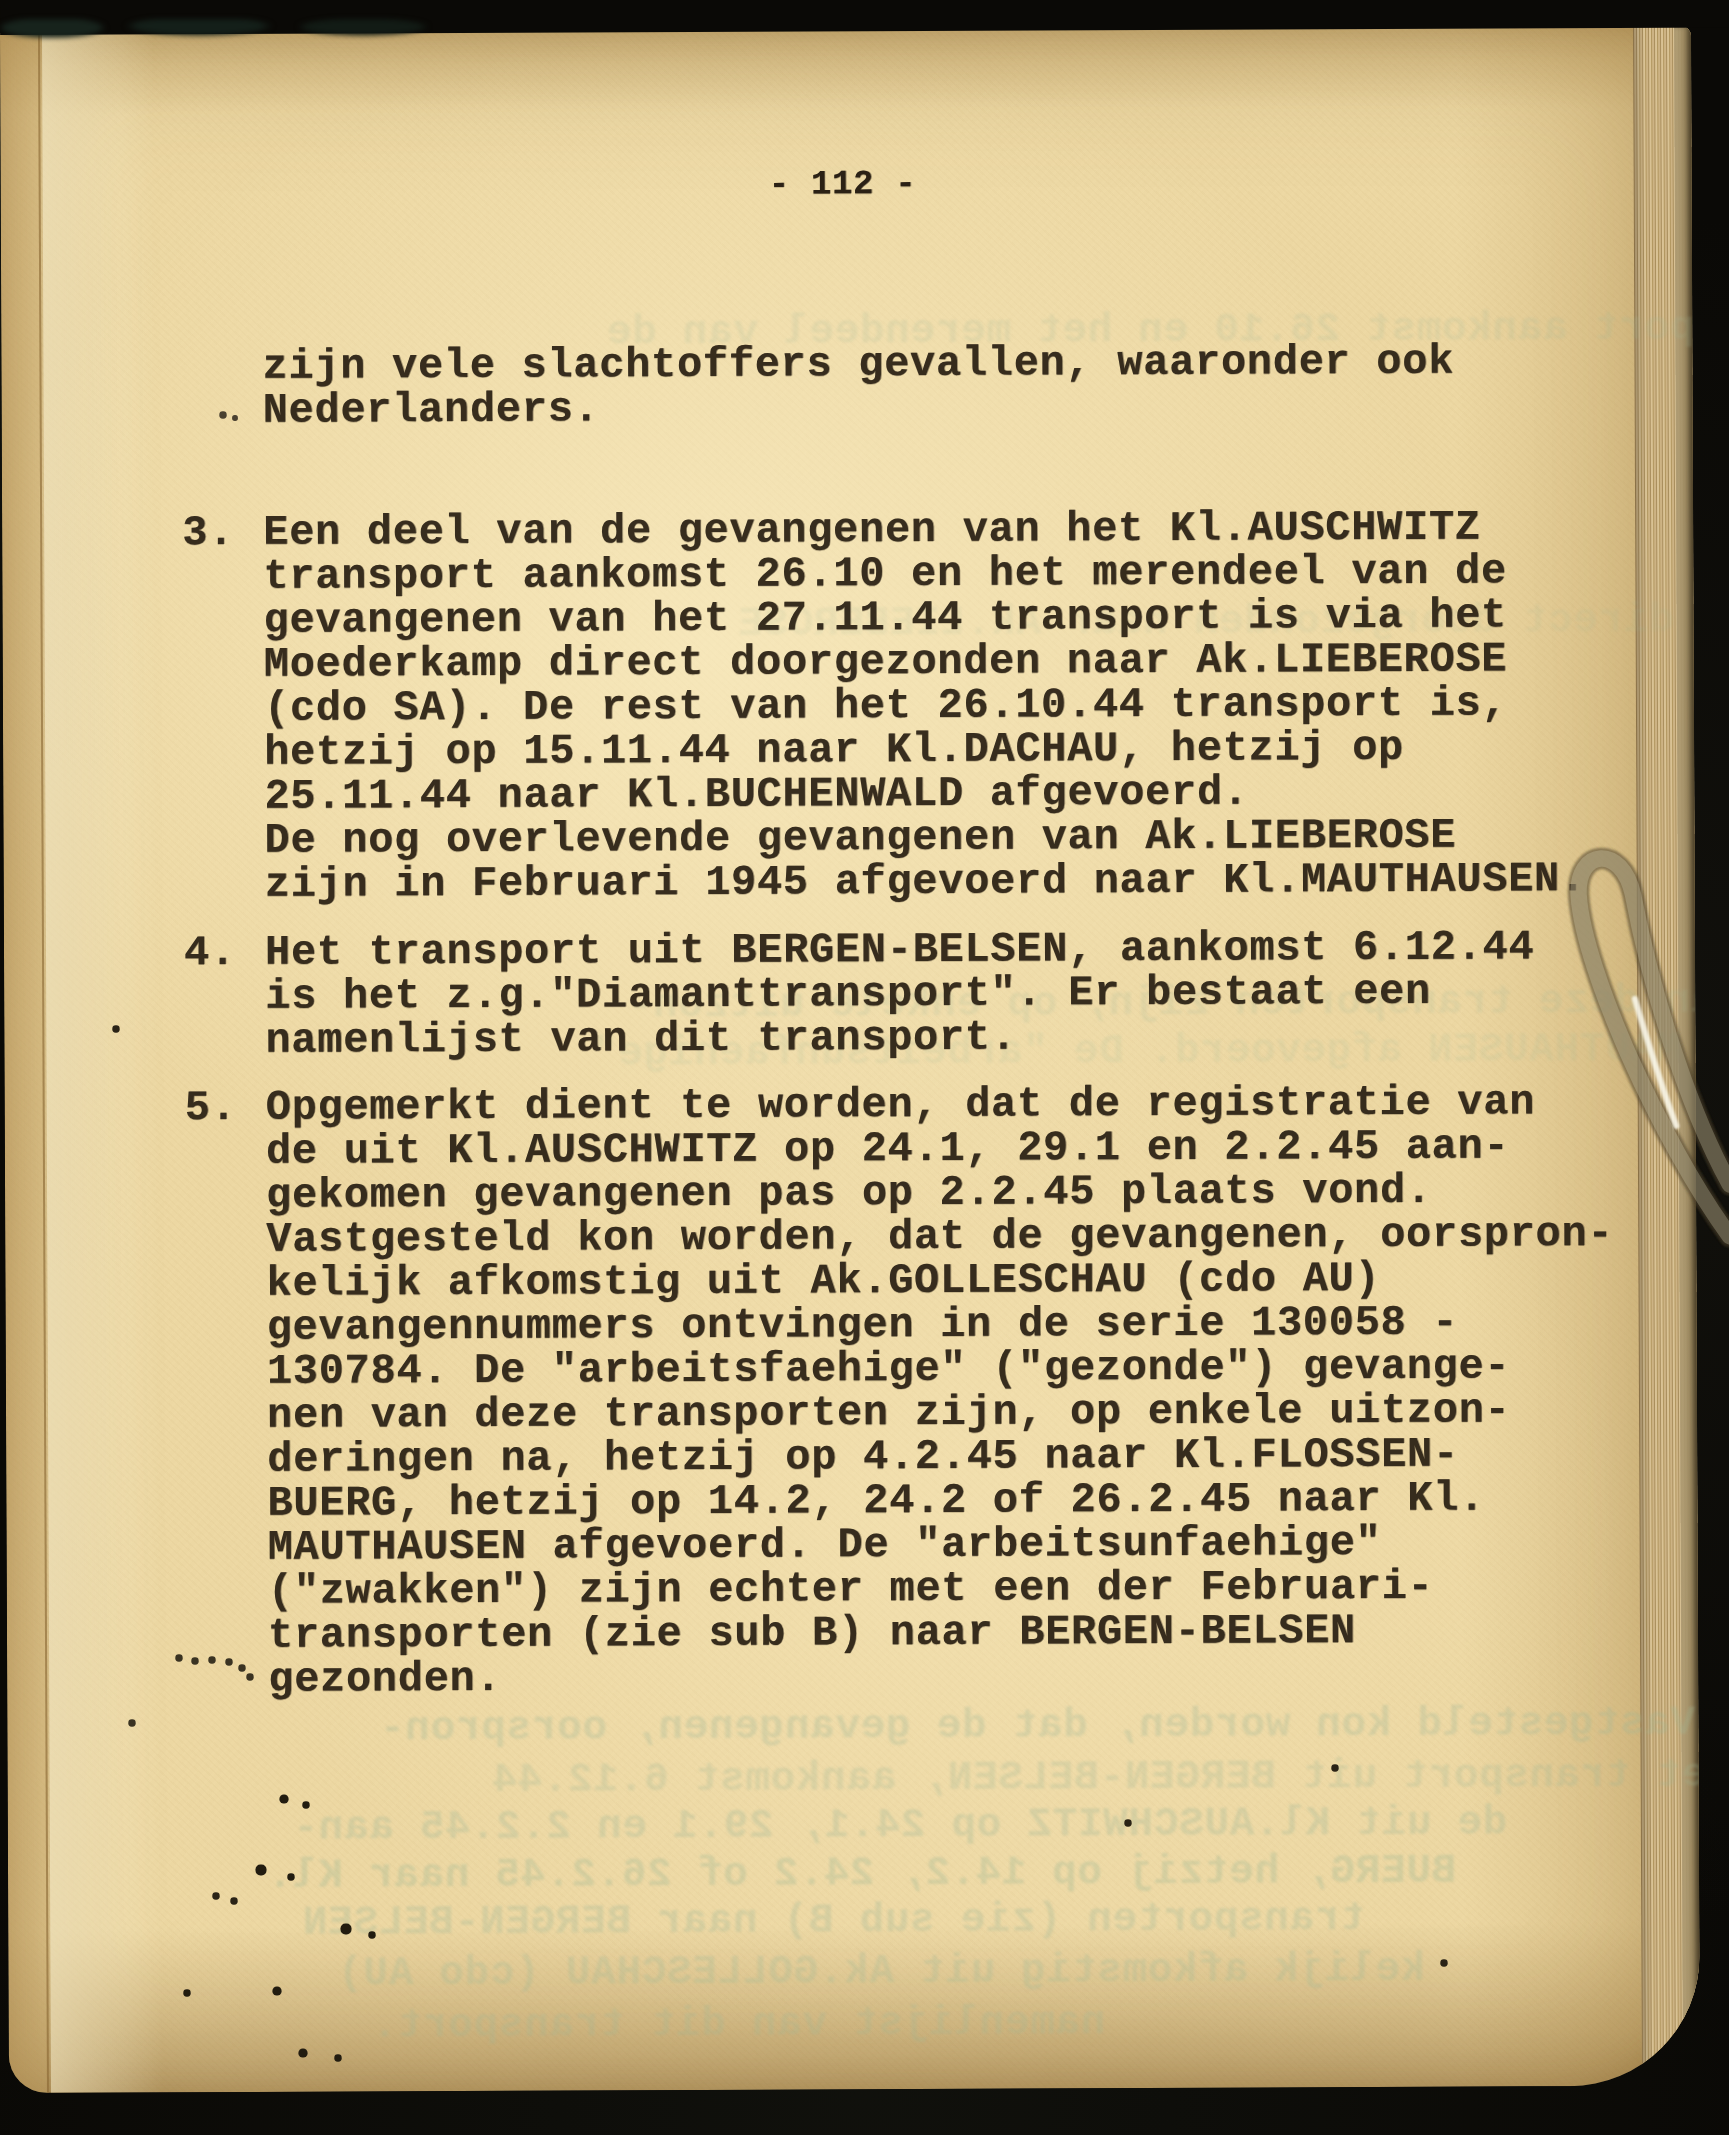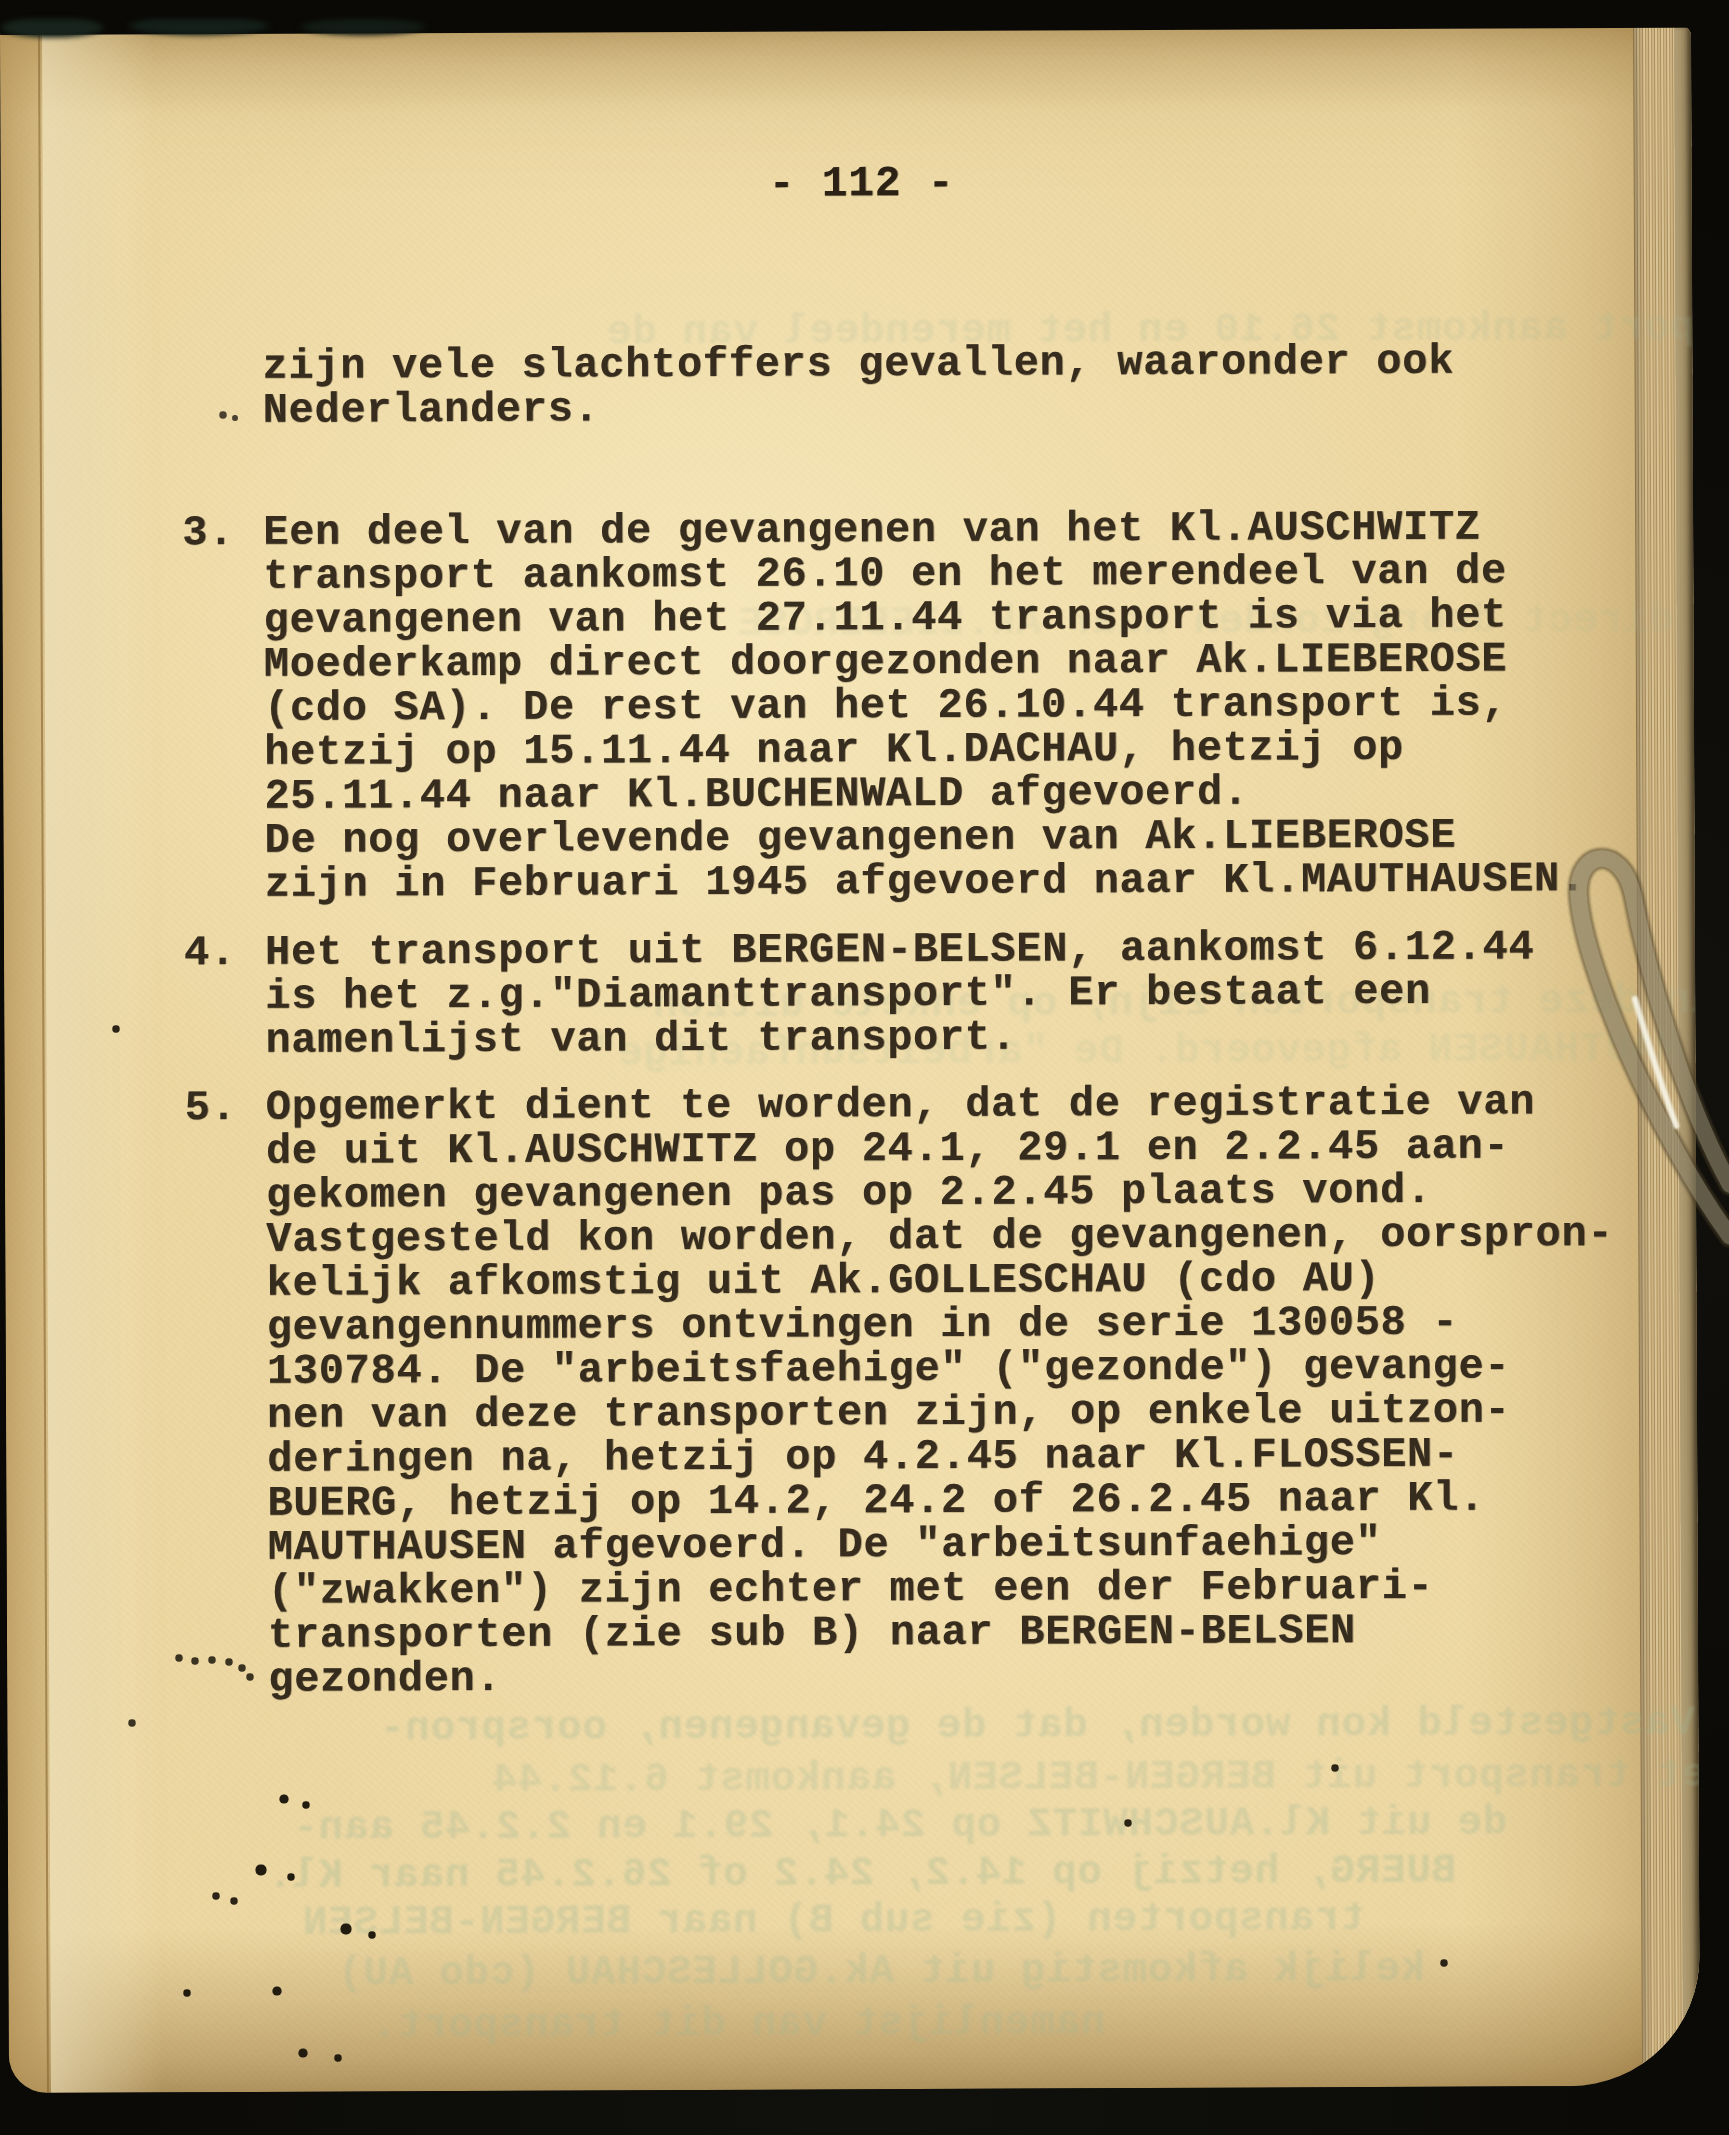--- a/index.html
+++ b/index.html
@@ -40,21 +40,21 @@
       linear-gradient(90deg, rgba(0,0,0,.18), transparent 18%),
       repeating-linear-gradient(90deg,#cdb384 0 1.7px,#a98e5d 1.7px 2.6px,#d9c294 2.6px 5.2px,#b1965f 5.2px 6px);
     border-left:1.7px solid rgba(92,70,38,.4);}
   .edge-stack::after{content:"";position:absolute;right:0;top:0;bottom:0;width:17.3px;
     background:linear-gradient(90deg, rgba(179,160,119,.9), #8d7a52);
     box-shadow:inset -3.5px 0 5.2px rgba(30,24,12,.6);}
   
   .txt{position:absolute;inset:0;color:#2b2115;font-weight:bold;
     font-size:42px;line-height:44px;letter-spacing:0.7px;white-space:pre;
     text-shadow:0.9px 0 0 rgba(43,33,21,.4), 0 0.9px 0 rgba(43,33,21,.25);}
-  .page-number{position:absolute;left:768px;top:133px;font-size:43px;}
+  .page-number{position:absolute;left:768px;top:133px;font-size:34px;}
   .para{position:absolute;display:flex;left:180px;opacity:.94;}
   .para .num{width:81px;flex:0 0 auto;}
   .para.intro{left:261px;}
   .line{height:44px;}
   
   .bleed{position:absolute;inset:0;color:#9fb694;font-weight:bold;
     font-size:41px;line-height:44px;letter-spacing:0.7px;white-space:pre;
     filter:blur(1.3px);}
   .bleed .bl{position:absolute;transform:scaleX(-1);}
   

